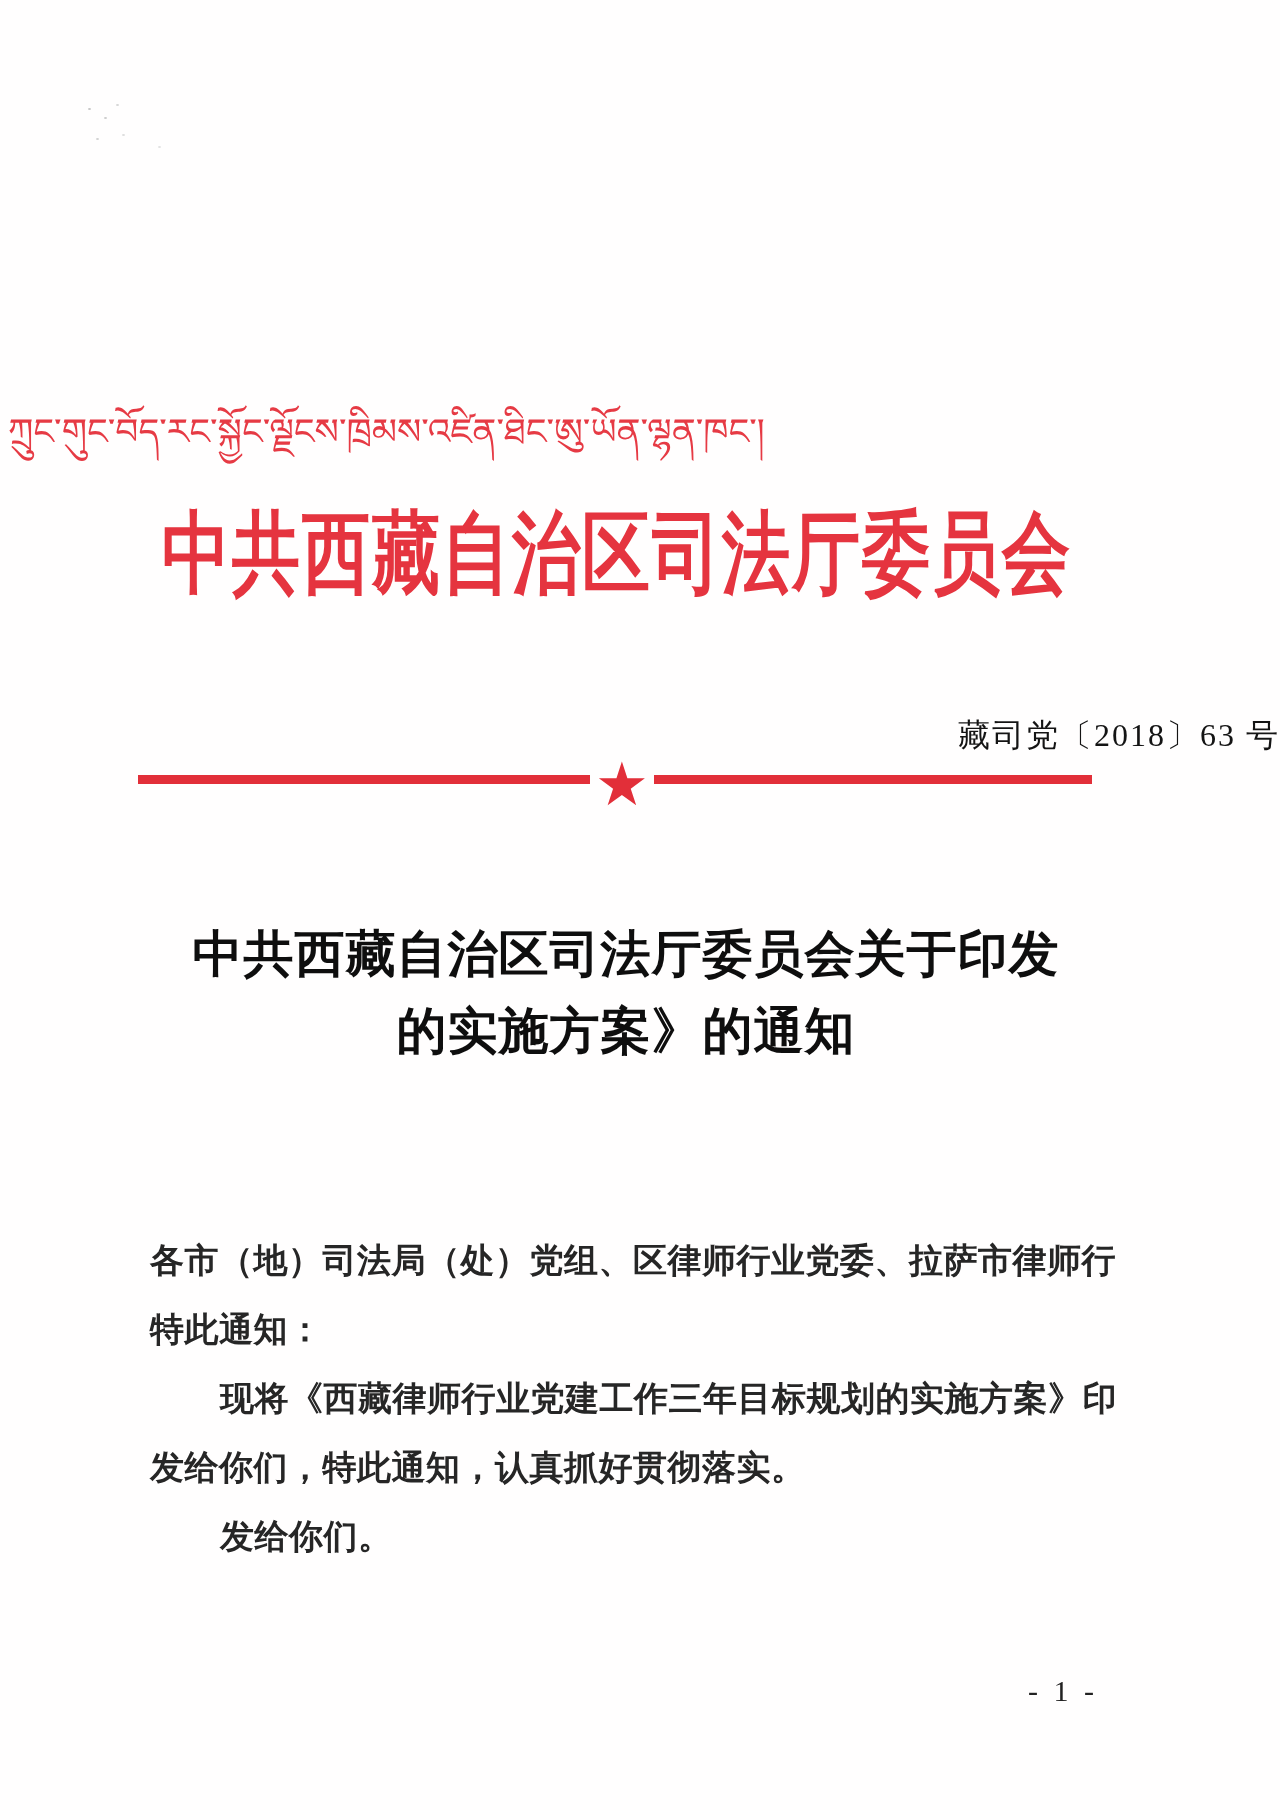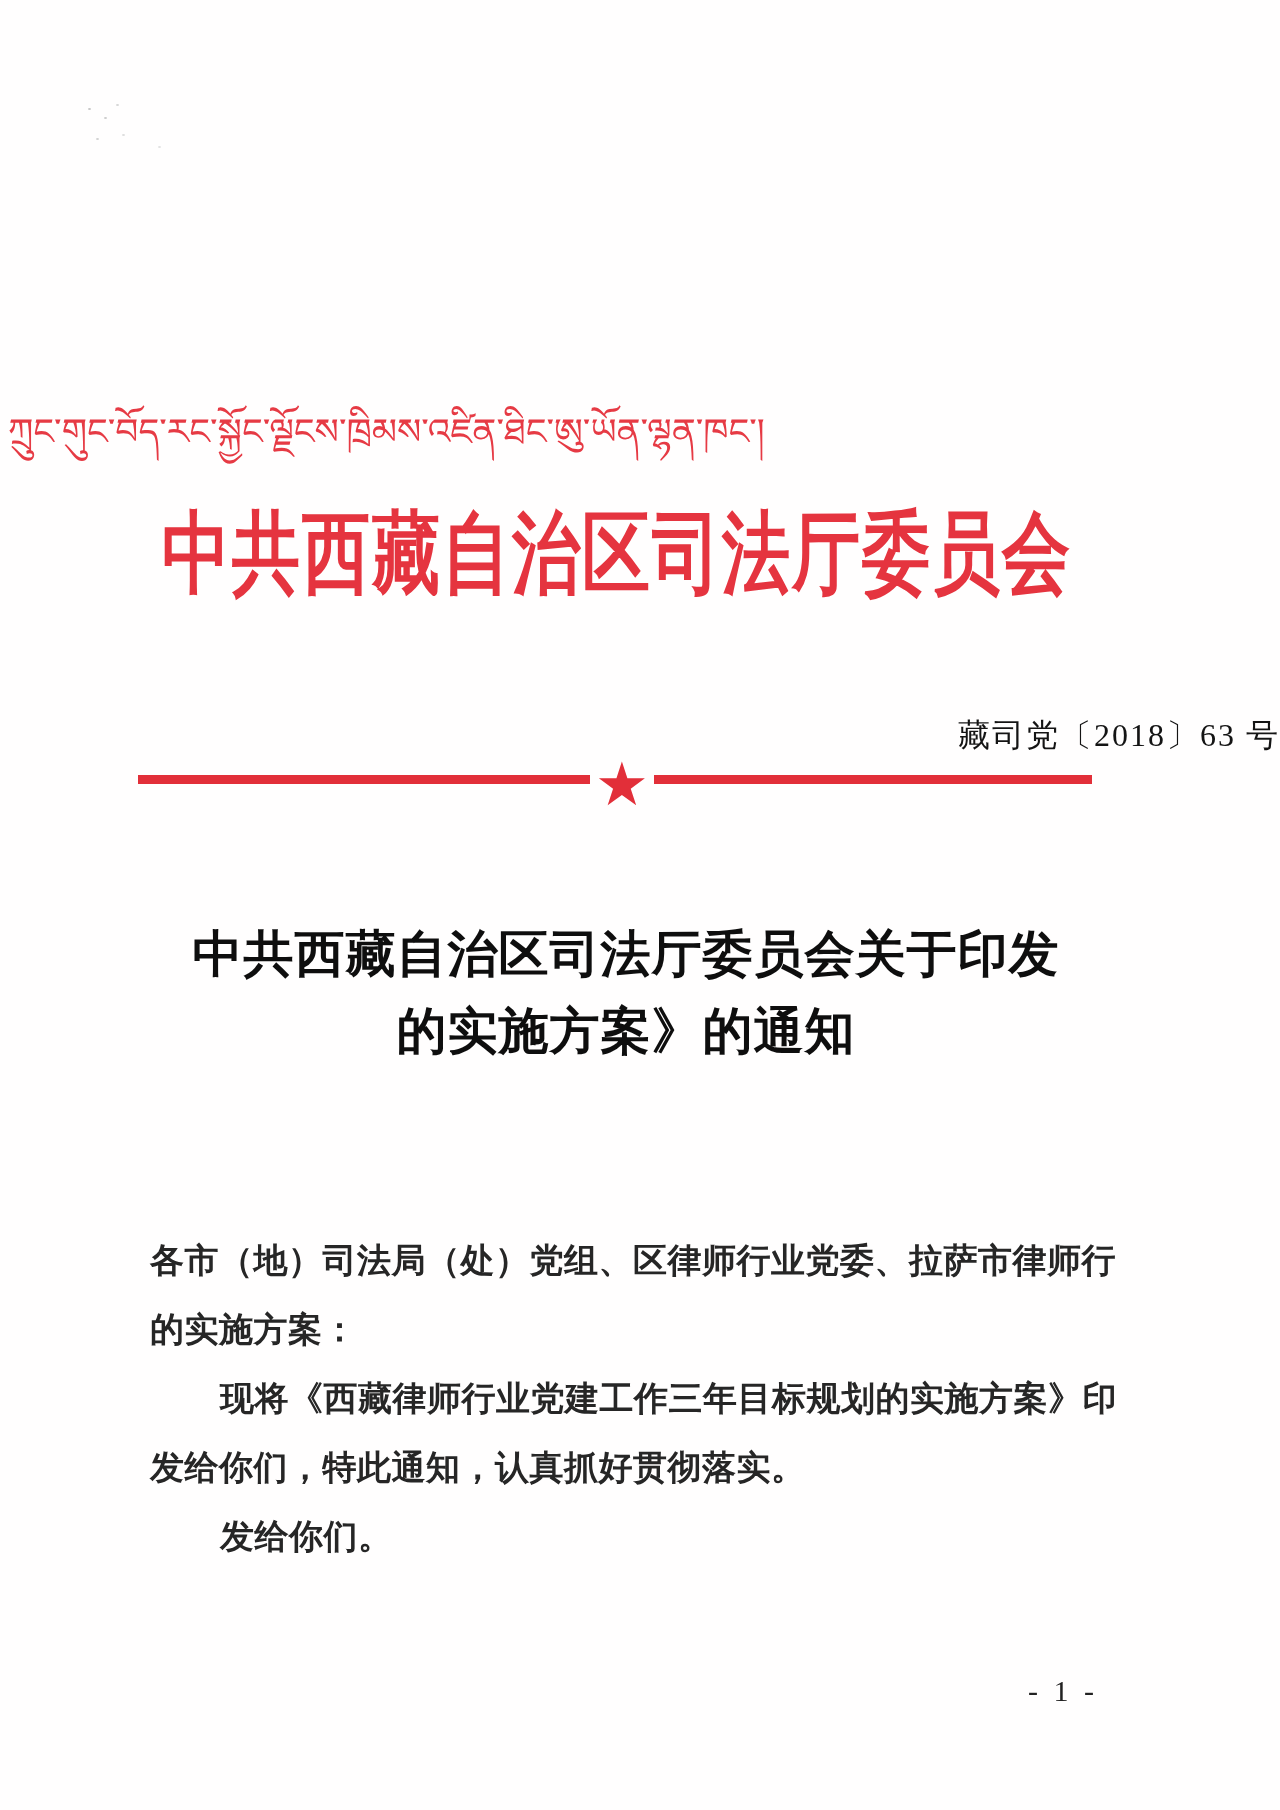--- a/index.html
+++ b/index.html
@@ -89,21 +89,21 @@
     <div class="rule-seg rule-right"></div>
   </div>
 
   <div class="doc-title">
     <div class="doc-title-line">中共西藏自治区司法厅委员会关于印发</div>
     <div class="doc-title-line">的实施方案》的通知</div>
   </div>
 
   <div class="body-text">
     <div class="body-line">各市（地）司法局（处）党组、区律师行业党委、拉萨市律师行</div>
-    <div class="body-line">的实施方案：</div>
+    <div class="body-line">特此通知：</div>
     <div class="body-line indent">现将《西藏律师行业党建工作三年目标规划的实施方案》印</div>
     <div class="body-line">发给你们，特此通知，认真抓好贯彻落实。</div>
     <div class="body-line indent">发给你们。</div>
   </div>
 
   <div class="page-number">- 1 -</div>
 
 </div>
 
 </body></html>

